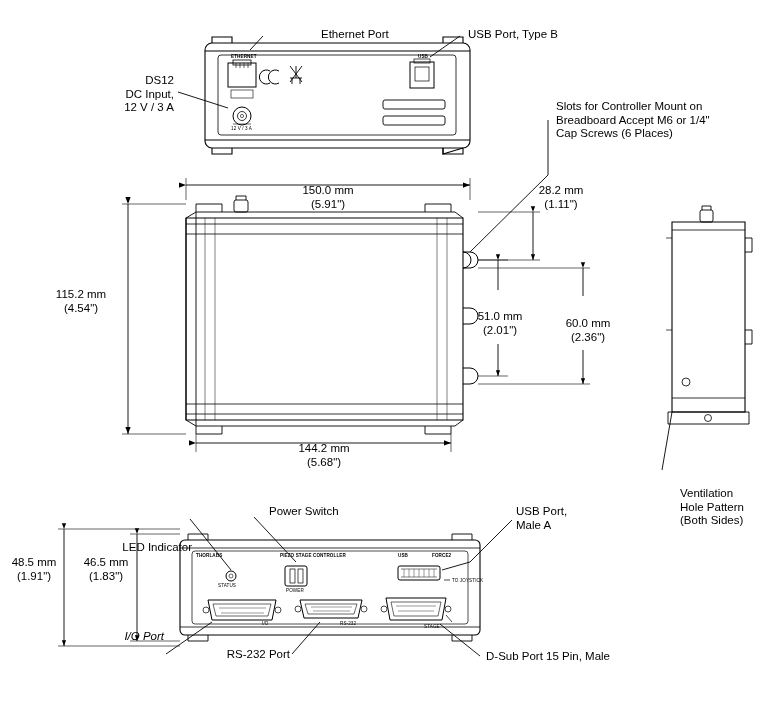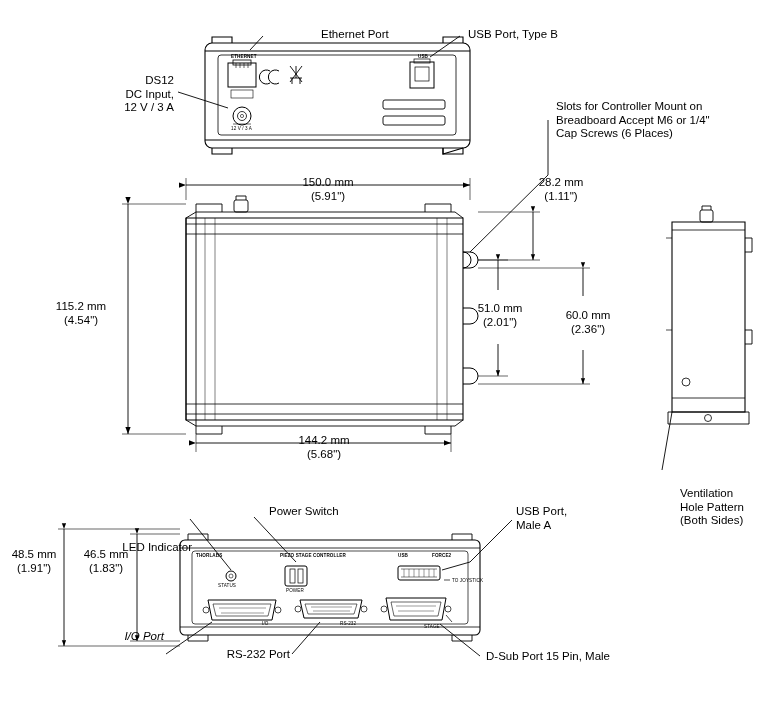--- a/index.html
+++ b/index.html
@@ -35,20 +35,21 @@
     width: 780px;
     height: 711px;
     pointer-events: none;
   }
   .dim-txt {
     position: absolute;
     font-size: 11.5px;
     line-height: 13.5px;
     white-space: pre;
     text-align: center;
+    margin-top: 8px;
   }
   .tiny {
     position: absolute;
     font-size: 4.6px;
     line-height: 5.6px;
     white-space: pre;
     color: #000;
     letter-spacing: .1px;
   }
   .tiny.b { font-weight: bold; }
@@ -256,21 +257,21 @@
   <div class="lbl" style="left:680px; top:487px;">Ventilation
 Hole Pattern
 (Both Sides)</div>
 
   <div class="tiny b" style="left:231px; top:54px;">ETHERNET</div>
   <div class="tiny b" style="left:418px; top:54px;">USB</div>
   <div class="tiny" style="left:231px; top:126px;">12 V / 3 A</div>
 
   <div class="dim-txt" style="left:268px; top:176px; width:120px;">150.0 mm
 (5.91")</div>
-  <div class="dim-txt" style="left:38px; top:300px; width:86px;">115.2 mm
+  <div class="dim-txt" style="left:38px; top:280px; width:86px;">115.2 mm
 (4.54")</div>
   <div class="dim-txt" style="left:264px; top:434px; width:120px;">144.2 mm
 (5.68")</div>
   <div class="dim-txt" style="left:516px; top:176px; width:90px;">28.2 mm
 (1.11")</div>
   <div class="dim-txt" style="left:458px; top:302px; width:84px;">51.0 mm
 (2.01")</div>
   <div class="dim-txt" style="left:546px; top:309px; width:84px;">60.0 mm
 (2.36")</div>
 

